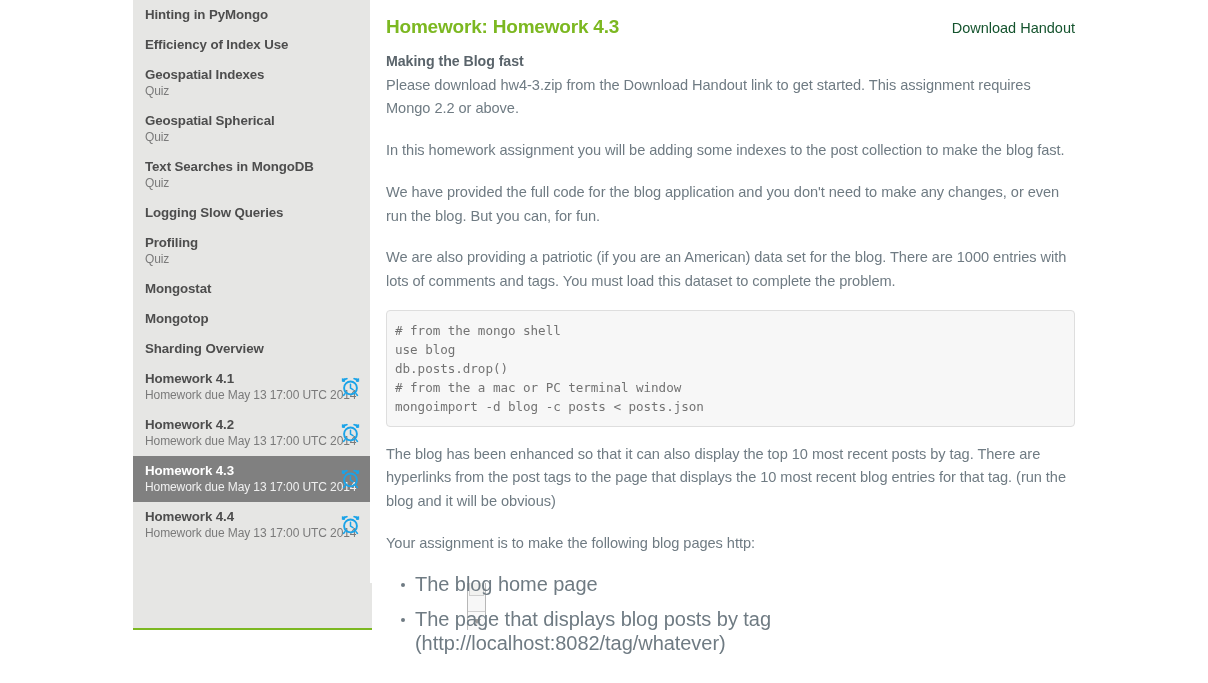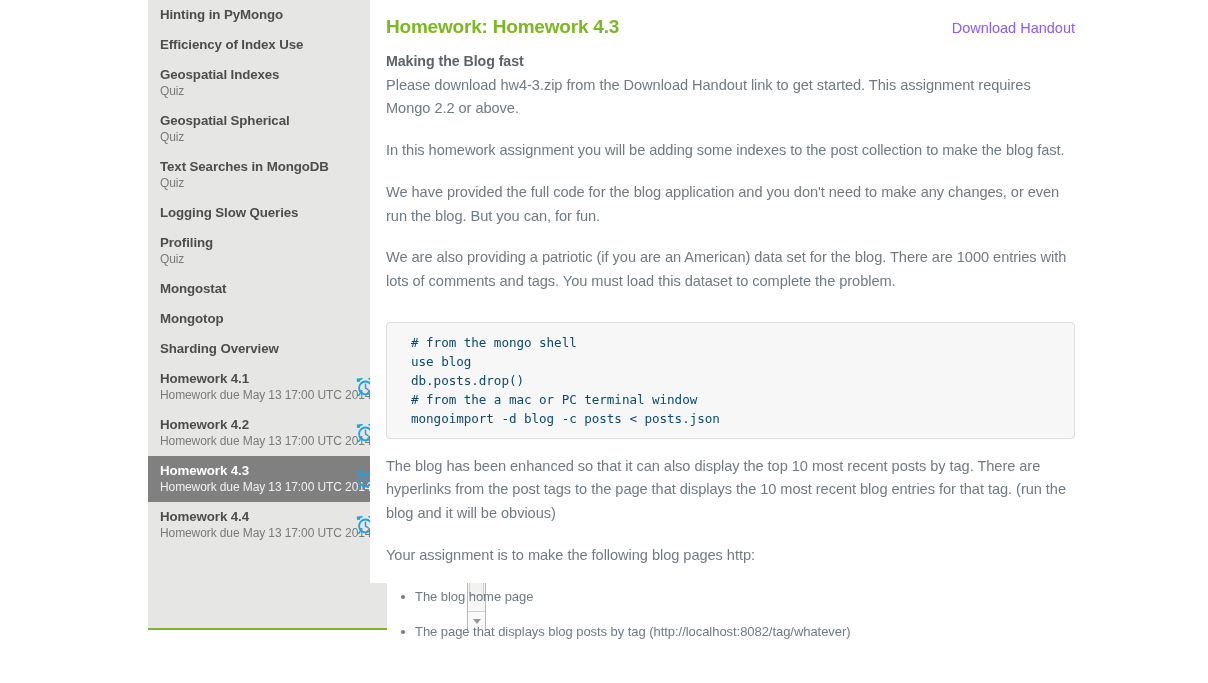--- a/index.html
+++ b/index.html
@@ -28,21 +28,21 @@
   
   .sidebar {
     position: absolute;
     left: 133px; top: 0;
     width: 215px;
     height: 683px;
     background: #ffffff;
   }
   .sidebar-list {
     position: absolute;
-    left: 15px; top: 0;
+    left: 0; top: 0;
     width: 239px;
     height: 630px;
     background: #e6e6e4;
     border-bottom: 2px solid #7cb821;
     overflow: hidden;
   }
   .nav-item {
     position: relative;
     padding: 6px 12px 7px 12px;
     cursor: pointer;
@@ -158,21 +158,21 @@
     padding-bottom: 12px;
   }
   .page-title {
     font-size: 19px;
     font-weight: bold;
     color: #7cb821;
     letter-spacing: -0.2px;
   }
   .handout-link {
     font-size: 14.5px;
-    color: #8b5cf6;
+    color: #14532d;
     text-decoration: none;
     cursor: pointer;
     white-space: nowrap;
   }
   .body-text {
     font-size: 14.6px;
     color: #6f7b83;
     line-height: 23.7px;
     letter-spacing: -0.05px;
   }
@@ -182,38 +182,38 @@
     font-size: 14.2px;
     text-align: center;
   }
   .para { margin: 0 0 18px 0; }
   .para.tight { margin-bottom: 0; }
 
   .codeblock {
     background: #f7f7f7;
     border: 1px solid #dedede;
     border-radius: 4px;
-    padding: 10px 24px;
-    margin: 28px 0 16px 0;
+    padding: 10px 8px;
+    margin: 16px 0 16px 0;
     font-family: "DejaVu Sans Mono", "Liberation Mono", monospace;
     font-size: 12.6px;
     line-height: 19px;
-    color: #0c4a6e;
+    color: #737373;
     white-space: pre;
     overflow: hidden;
   }
 
   ul.bullets {
     margin: 0;
     padding-left: 29px;
     list-style: none;
   }
   ul.bullets li {
     position: relative;
-    font-size: 13px;
+    font-size: 20px;
     color: #6f7b83;
     line-height: 23.7px;
     margin-bottom: 11px;
   }
   ul.bullets li::before {
     content: "";
     position: absolute;
     left: -14px; top: 10px;
     width: 4px; height: 4px;
     border-radius: 50%;

